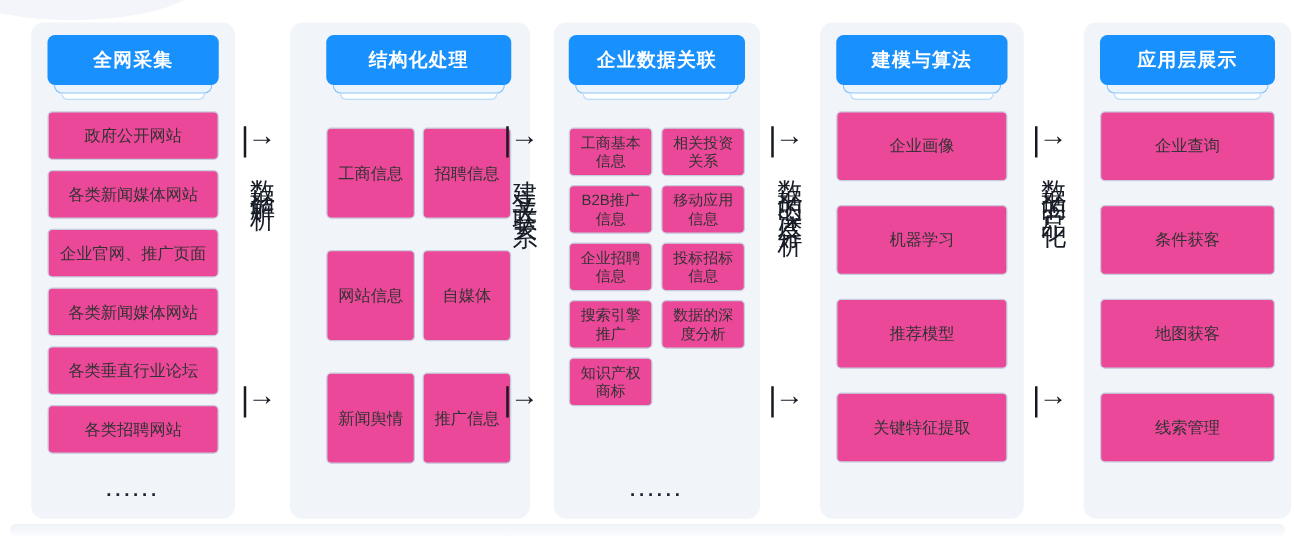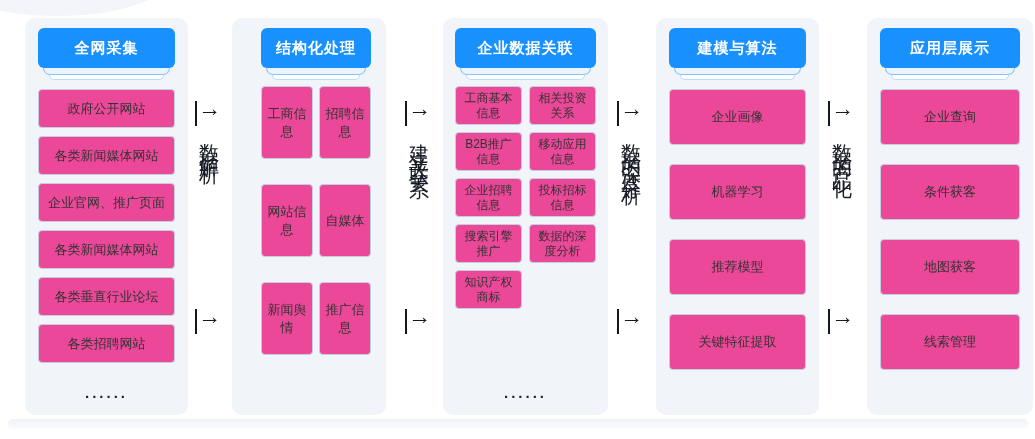--- a/index.html
+++ b/index.html
@@ -30,21 +30,21 @@
         border-top:none; border-radius:0 0 6px 6px; }
 
   .box { box-sizing:border-box; background:#ec4899; border:1px solid #c5cedd;
          border-radius:4px; color:#333333; display:flex; align-items:center;
          justify-content:center; text-align:center; }
 
   .list { margin-top:9px; }
   .rows-tall .list .box  { height:39px; margin-bottom:8px;  font-size:13px; }
   .rows-wide .list .box  { height:56px; margin-bottom:19px; font-size:13px; }
 
-  .gridwrap { margin-top:6px; display:grid; grid-template-columns:1fr 1fr; }
+  .gridwrap { margin-top:22px; display:grid; grid-template-columns:1fr 1fr; }
   .grid-big   .gridwrap { column-gap:6px; row-gap:25px; }
   .grid-big   .gridwrap .box { height:73px; font-size:13px; }
   .grid-small .gridwrap { column-gap:7px; row-gap:7px; }
   .grid-small .gridwrap .box { height:39px; font-size:12px; line-height:1.25;
                                padding:1px 4px; }
 
   .dots { position:absolute; bottom:14px; left:0; right:0; text-align:center;
           font-size:15px; font-weight:700; letter-spacing:3px; color:#1d2433; }
 
   
@@ -89,21 +89,21 @@
       <span class="bar"></span>
         <span class="head">→</span>
     </div>
     <div class="vlabel">数据解析</div>
     <div class="harrow">
       <span class="bar"></span>
         <span class="head">→</span>
     </div>
   </div>
 
-  <section class="panel grid-big" style="left:232px; width:154px; padding-left:29px; padding-right:15px">
+  <section class="panel grid-big" style="left:232px; width:192px; padding-left:29px; padding-right:15px">
     <div>
       <div class="hdr-main">结构化处理</div>
       <div class="hdr-stack s1"></div>
       <div class="hdr-stack s2"></div>
     </div>
     <div class="gridwrap">
         <div class="box">工商信息</div>
         <div class="box">招聘信息</div>
         <div class="box">网站信息</div>
         <div class="box">自媒体</div>

